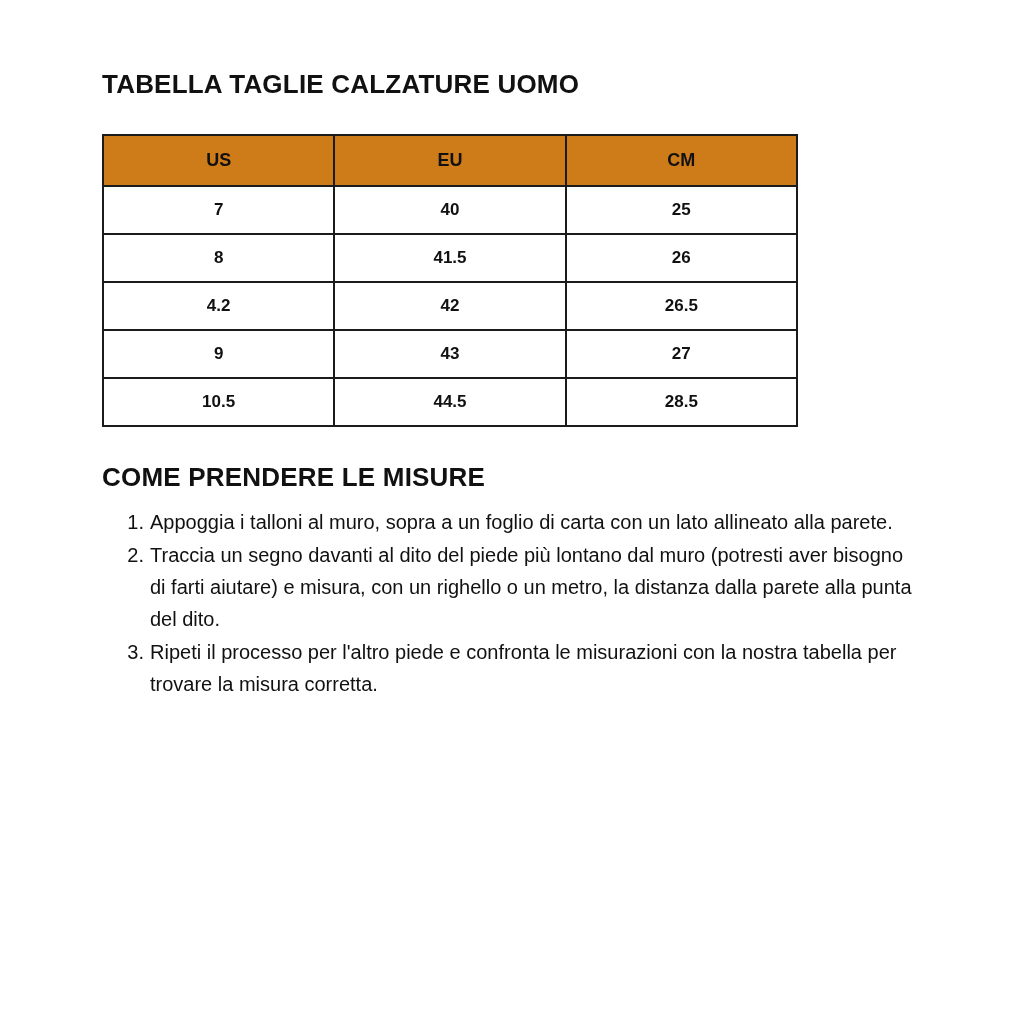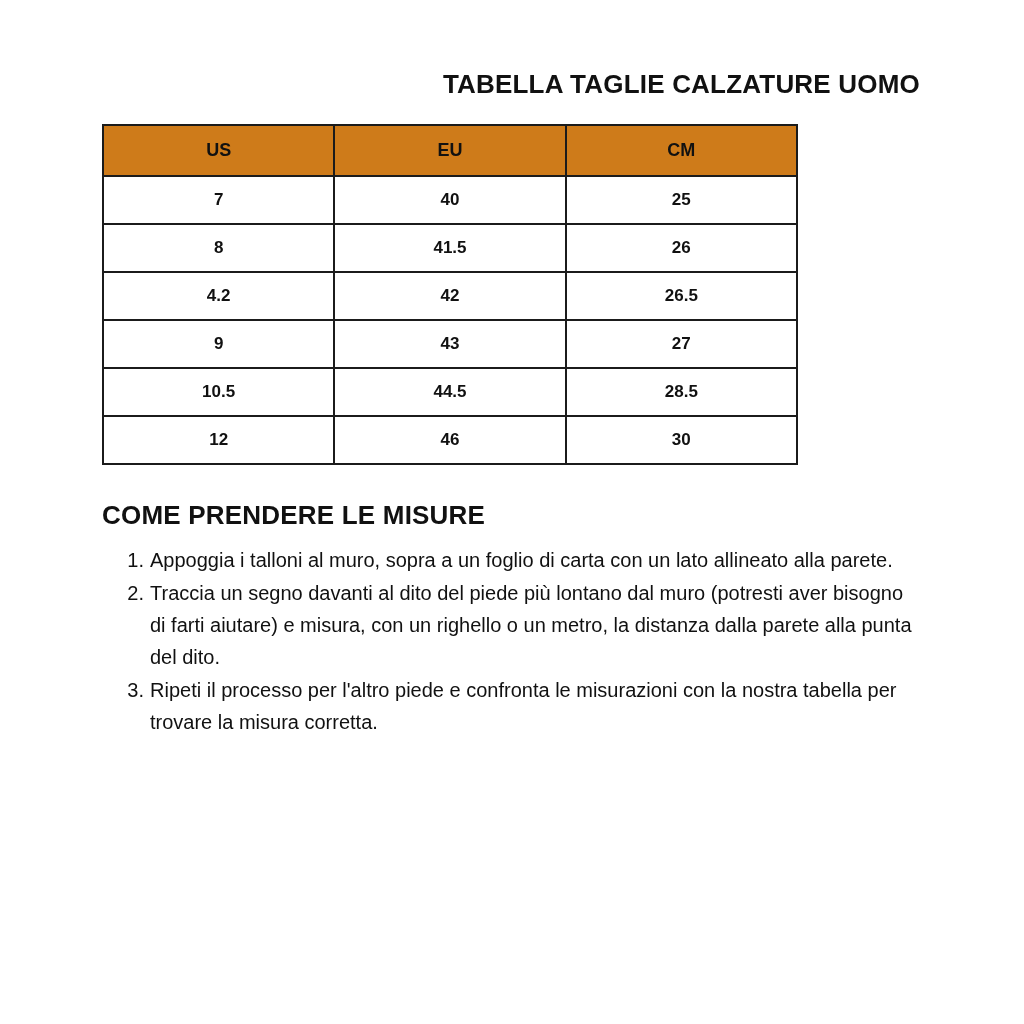--- a/index.html
+++ b/index.html
@@ -17,24 +17,23 @@
   .page{
     width:818px;
     margin:0 0 0 102px;
   }
   .main-title{
     margin:70px 0 0 0;
     font-size:26px;
     font-weight:700;
     letter-spacing:.2px;
     line-height:28px;
-    text-align:right;
   }
   table.size-table{
-    margin-top:26px;
+    margin-top:36px;
     width:696px;
     border-collapse:collapse;
     table-layout:fixed;
   }
   table.size-table th, table.size-table td{
     border:2px solid var(--border);
     text-align:center;
     vertical-align:middle;
     font-weight:700;
   }
@@ -107,25 +106,20 @@
         <tr>
           <td>9</td>
           <td>43</td>
           <td>27</td>
         </tr>
         <tr>
           <td>10.5</td>
           <td>44.5</td>
           <td>28.5</td>
         </tr>
-        <tr>
-          <td>12</td>
-          <td>46</td>
-          <td>30</td>
-        </tr>
       </tbody>
   </table>
 
   <h2 class="section-title">COME PRENDERE LE MISURE</h2>
 
   <div class="steps" id="steps">
       <div class="step"><span class="step-num">1.</span><span>Appoggia i talloni al muro, sopra a un foglio di carta con un lato allineato alla parete.</span></div>
       <div class="step"><span class="step-num">2.</span><span>Traccia un segno davanti al dito del piede più lontano dal muro (potresti aver bisogno di farti aiutare) e misura, con un righello o un metro, la distanza dalla parete alla punta del dito.</span></div>
       <div class="step"><span class="step-num">3.</span><span>Ripeti il processo per l'altro piede e confronta le misurazioni con la nostra tabella per trovare la misura corretta.</span></div>
     </div>

